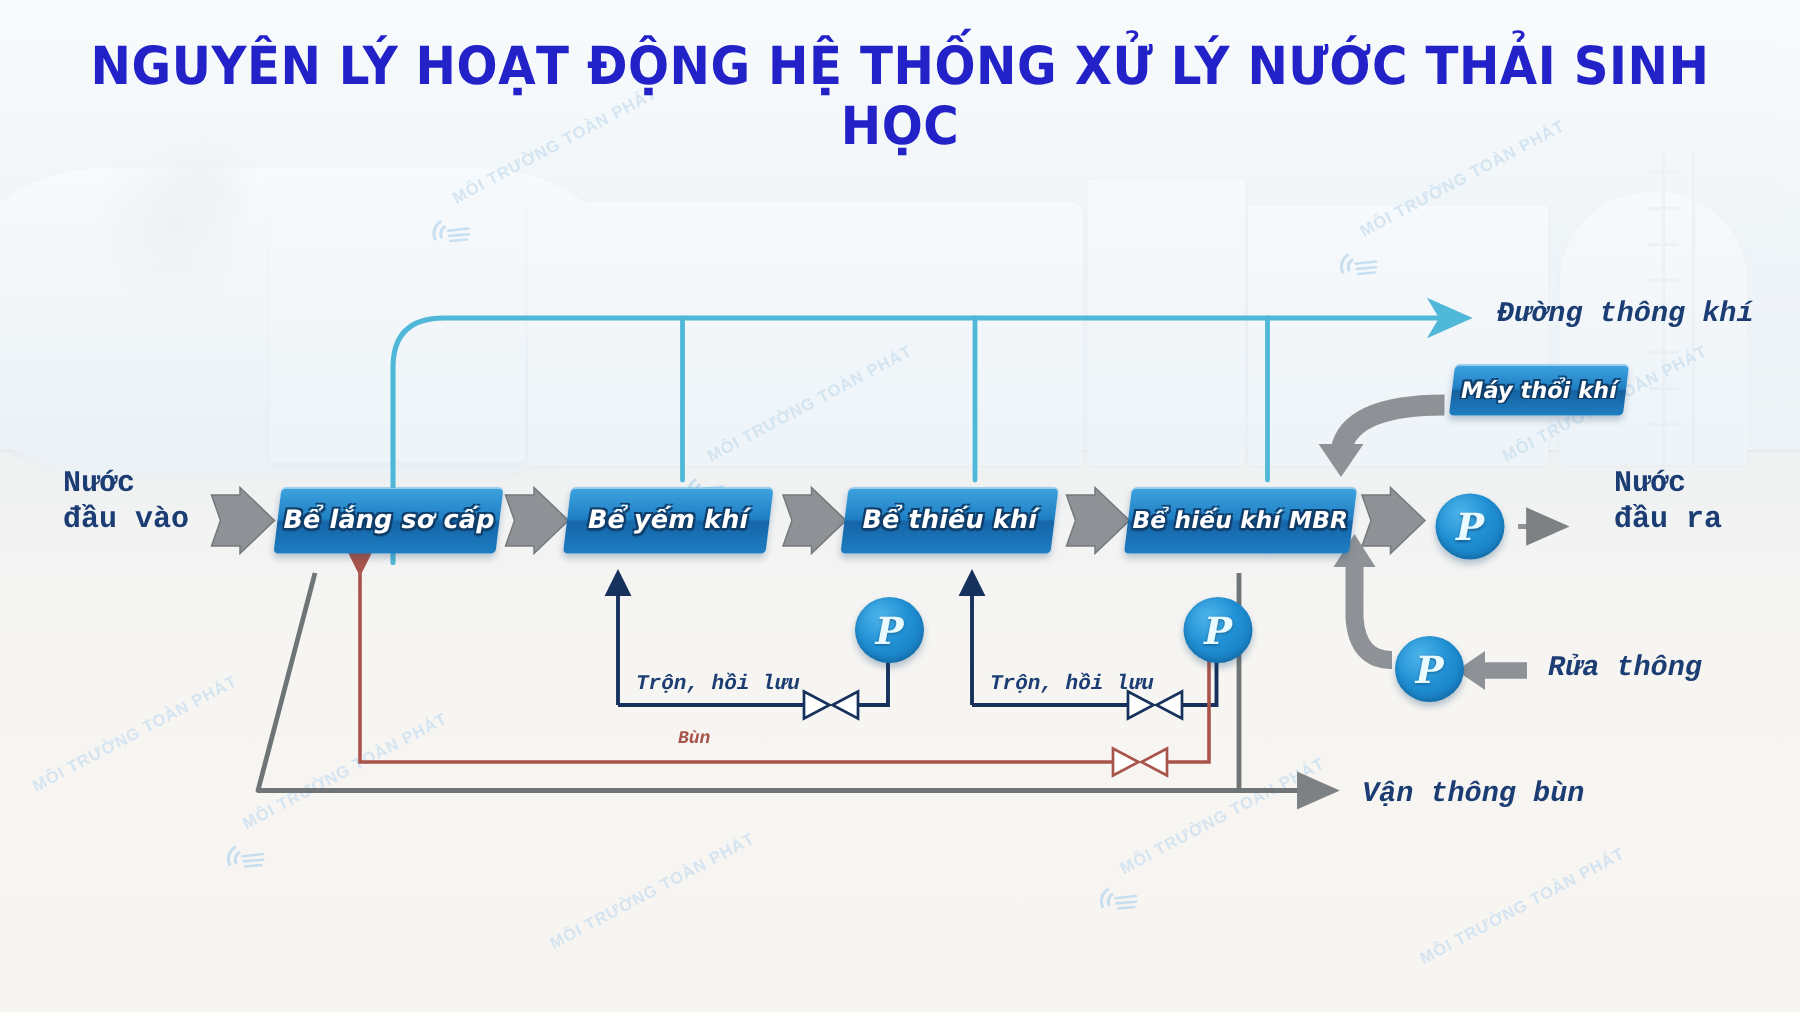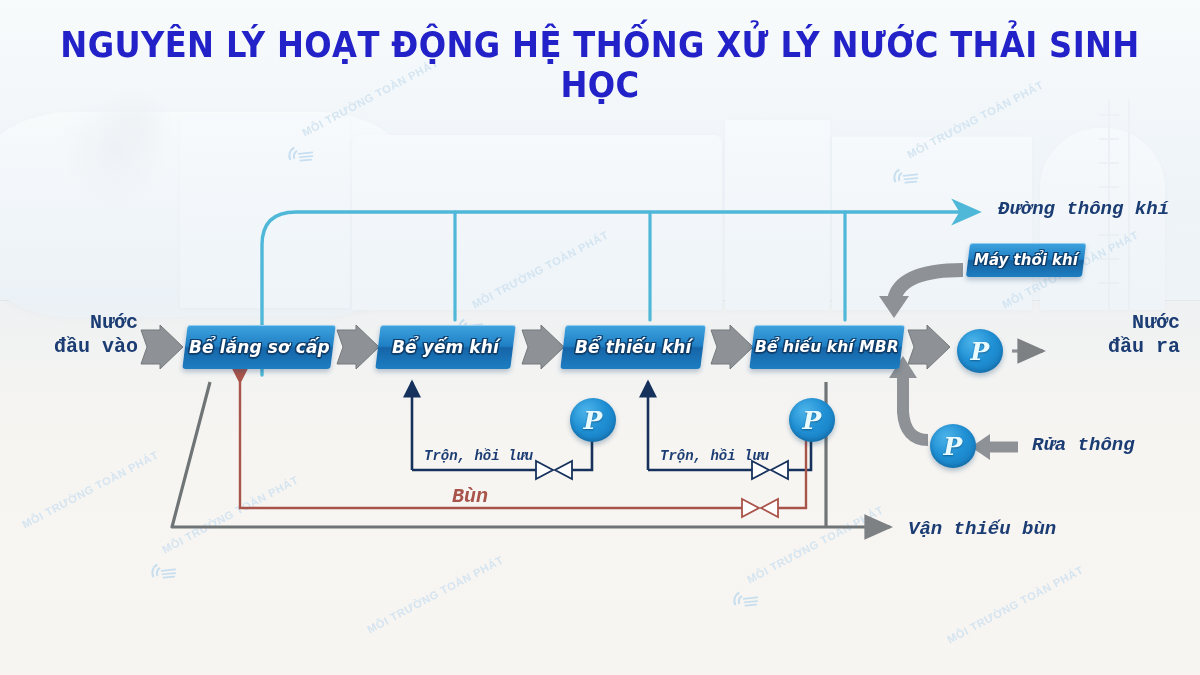--- a/index.html
+++ b/index.html
@@ -53,24 +53,24 @@
     color:#ffffff;font-style:italic;font-weight:bold;font-size:17px;
     font-family:"DejaVu Sans","Liberation Sans",sans-serif;
     white-space:nowrap;letter-spacing:.1px;
     text-shadow:-1.4px -1.4px 0 #0f3e6b,1.4px -1.4px 0 #0f3e6b,-1.4px 1.4px 0 #0f3e6b,
                 1.4px 1.4px 0 #0f3e6b,0 2px 1px rgba(10,40,70,.6);}
   .pbox.small span{font-size:15.5px;}
 
   
   .lbl{position:absolute;color:#1b3d73;font-weight:bold;white-space:nowrap;
     font-family:Liberation Mono, monospace;}
-  .lbl.big{font-size:20px;line-height:24px;text-align:right;}
+  .lbl.big{font-size:20px;line-height:24px;text-align:left;}
   .lbl.mid{font-size:19px;font-style:italic;}
   .lbl.sm{font-size:14px;font-style:italic;font-weight:bold;}
-  .lbl.sludge{color:#a9544a;font-size:20px;font-style:italic;font-weight:bold;}
+  .lbl.sludge{color:#a9544a;font-size:12px;font-style:italic;font-weight:bold;}
 
   
   .pump{position:absolute;width:46px;height:44px;border-radius:50%;
     background:radial-gradient(circle at 36% 30%,#4db4ea 0%,#2090d4 45%,#1577bb 100%);
     box-shadow:0 3px 5px rgba(20,70,110,.3), inset 0 -2px 4px rgba(10,60,100,.35);
     display:flex;align-items:center;justify-content:center;}
   .pump b{color:#e9fbff;font-size:25px;font-style:italic;font-weight:bold;
     font-family:"DejaVu Serif","Liberation Serif",serif;line-height:1;
     text-shadow:0 1px 2px rgba(8,50,85,.55);}
 
@@ -308,17 +308,17 @@
   </div>
 
   <div class="lbl mid" style="left:998px;top:198px;">Đường thông khí</div>
 
   <div class="lbl sm" style="left:424px;top:448px;">Trộn, hồi lưu</div>
 
   <div class="lbl sm" style="left:660px;top:448px;">Trộn, hồi lưu</div>
 
   <div class="lbl sludge" style="left:452px;top:485px;">Bùn</div>
 
-  <div class="lbl mid" style="left:908px;top:518px;">Vận thiếu bùn</div>
+  <div class="lbl mid" style="left:908px;top:518px;">Vận thông bùn</div>
 
   <div class="lbl mid" style="left:1032px;top:434px;">Rửa thông</div>
 
 </div>
 
 </body></html>

